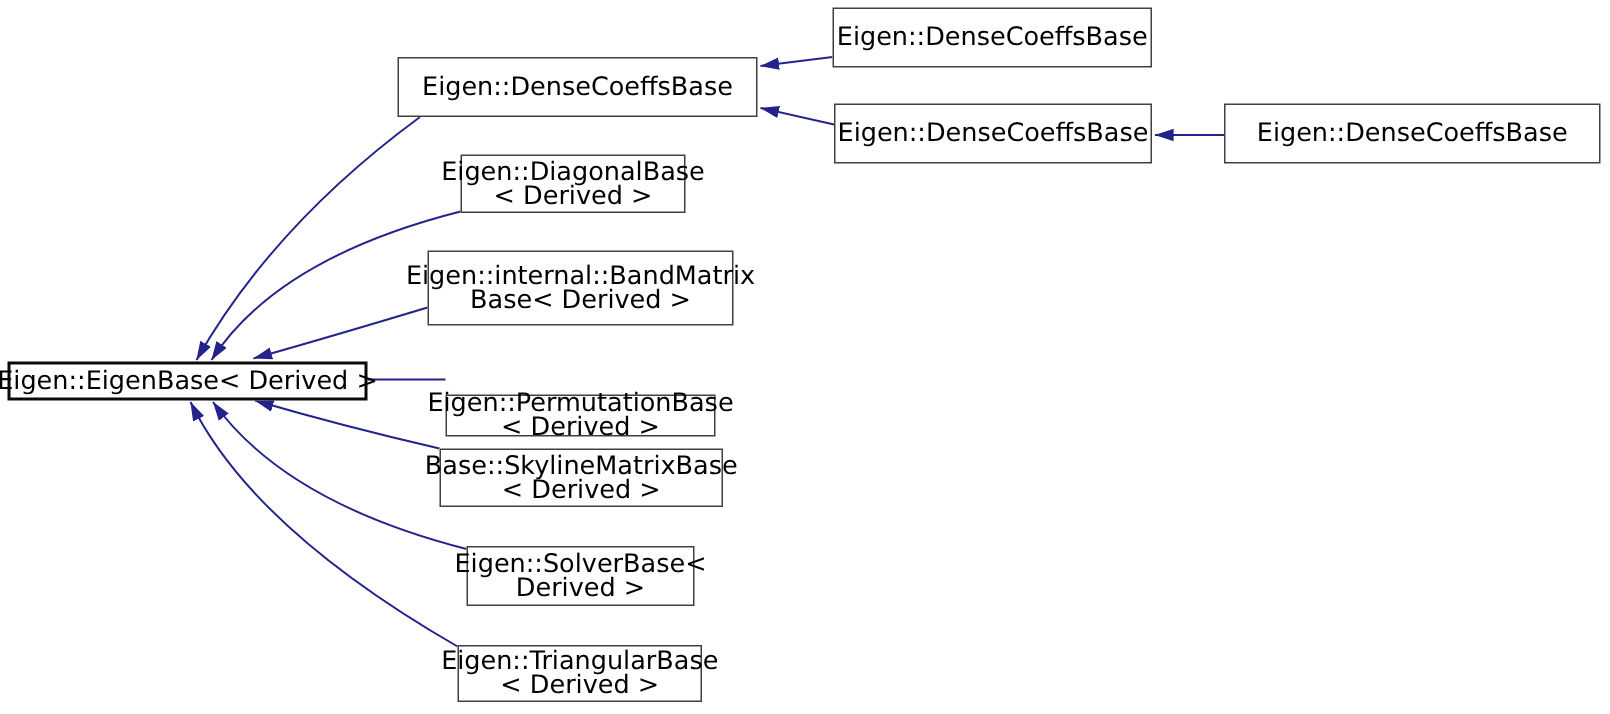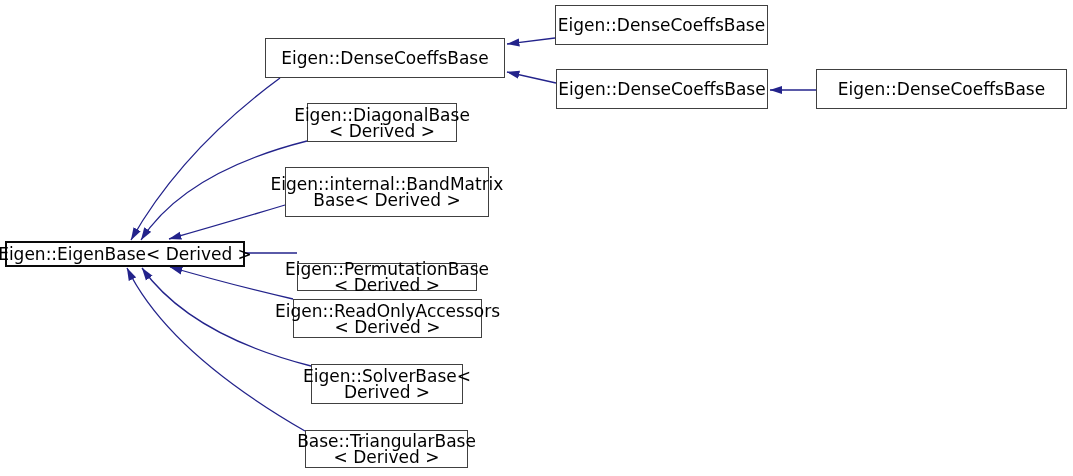--- a/index.html
+++ b/index.html
@@ -112,27 +112,27 @@
     <span>Eigen::internal::BandMatrix</span>
     <span>Base&lt; Derived &gt;</span>
   </div>
 
   <div class="node" id="n-permutation">
     <span>Eigen::PermutationBase</span>
     <span>&lt; Derived &gt;</span>
   </div>
 
   <div class="node" id="n-skyline">
-    <span>Eigen::ReadOnlyAccessors</span>
+    <span>Base::SkylineMatrixBase</span>
     <span>&lt; Derived &gt;</span>
   </div>
 
   <div class="node" id="n-solver">
     <span>Eigen::SolverBase&lt;</span>
     <span>Derived &gt;</span>
   </div>
 
   <div class="node" id="n-triangular">
-    <span>Base::TriangularBase</span>
+    <span>Eigen::TriangularBase</span>
     <span>&lt; Derived &gt;</span>
   </div>
 
 </div>
 
 </body></html>

